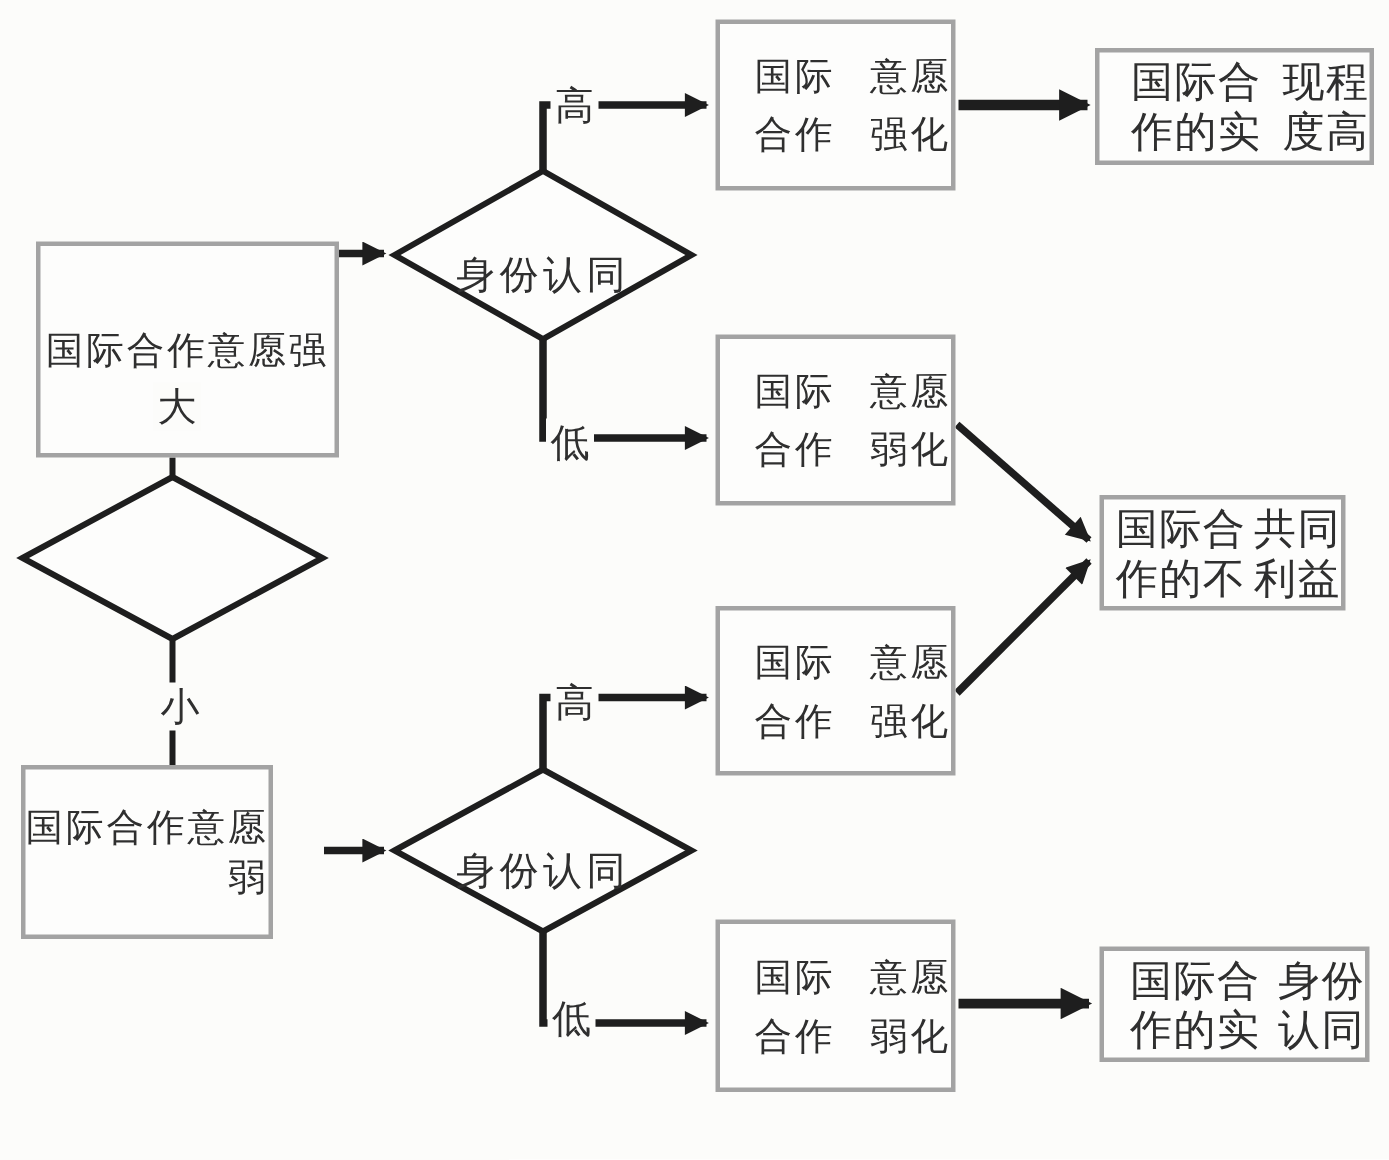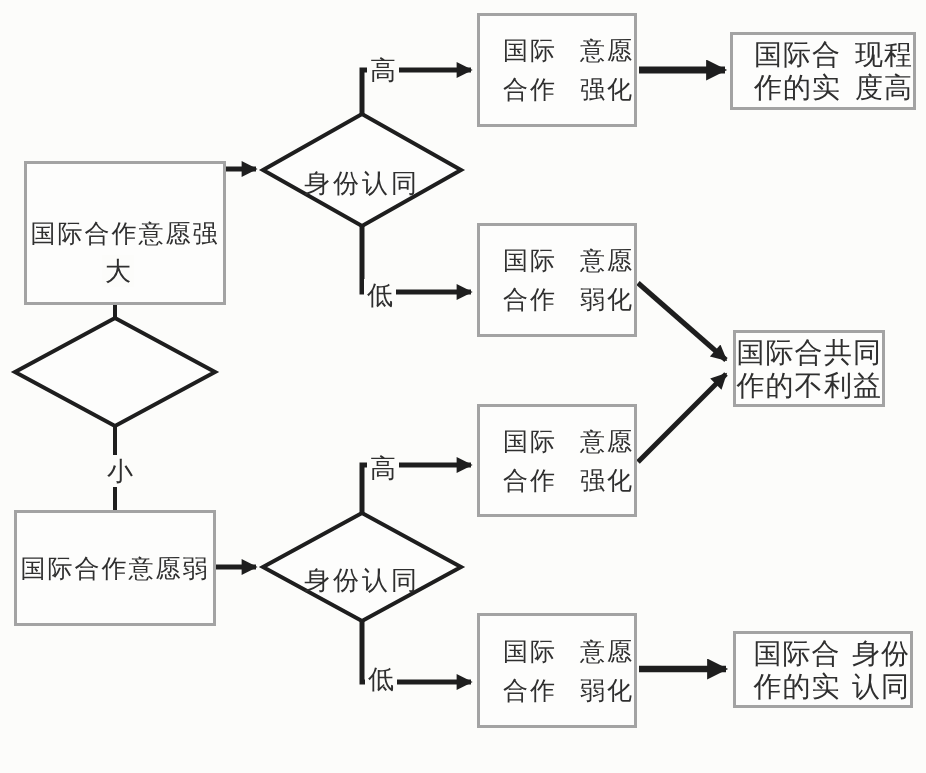--- a/index.html
+++ b/index.html
@@ -31,31 +31,31 @@
     flex-direction: row;
     align-items: center;
     justify-content: center;
     text-align: right;
     z-index: 2;
     letter-spacing: 2px;
   }
   .node .line { display: block; }
   
   #node-will-strong { left: 24px; top: 113px; width: 202px; height: 144px; font-size: 25px; margin-top: 48px; }
-  #node-will-weak   { left: 14px; top: 510px; width: 202px; height: 116px; font-size: 25px; }
+  #node-will-weak   { left: 14px; top: 510px; width: 168px; height: 116px; font-size: 25px; }
   
   .mid-box { font-size: 25px; line-height: 39px; }
   #node-strengthen-top { left: 477px; top: 13px;  width: 160px; height: 114px; }
   #node-weaken-mid     { left: 477px; top: 223px; width: 160px; height: 114px; }
   #node-strengthen-mid { left: 477px; top: 404px; width: 160px; height: 113px; }
   #node-weaken-bottom  { left: 477px; top: 613px; width: 160px; height: 115px; }
   
   .right-box { font-size: 28px; line-height: 33px; letter-spacing: 1px; }
   #node-outcome-high      { left: 730px; top: 32px;  width: 186px; height: 78px; }
-  #node-outcome-uncertain { left: 733px; top: 330px; width: 152px; height: 77px; }
+  #node-outcome-uncertain { left: 733px; top: 330px; width: 164px; height: 77px; }
   #node-outcome-low       { left: 733px; top: 631px; width: 180px; height: 77px; }
   
   .diamond-label {
     position: absolute;
     width: 200px;
     text-align: center;
     font-size: 26px;
     letter-spacing: 3px;
     z-index: 2;
     margin-top: 12px;

